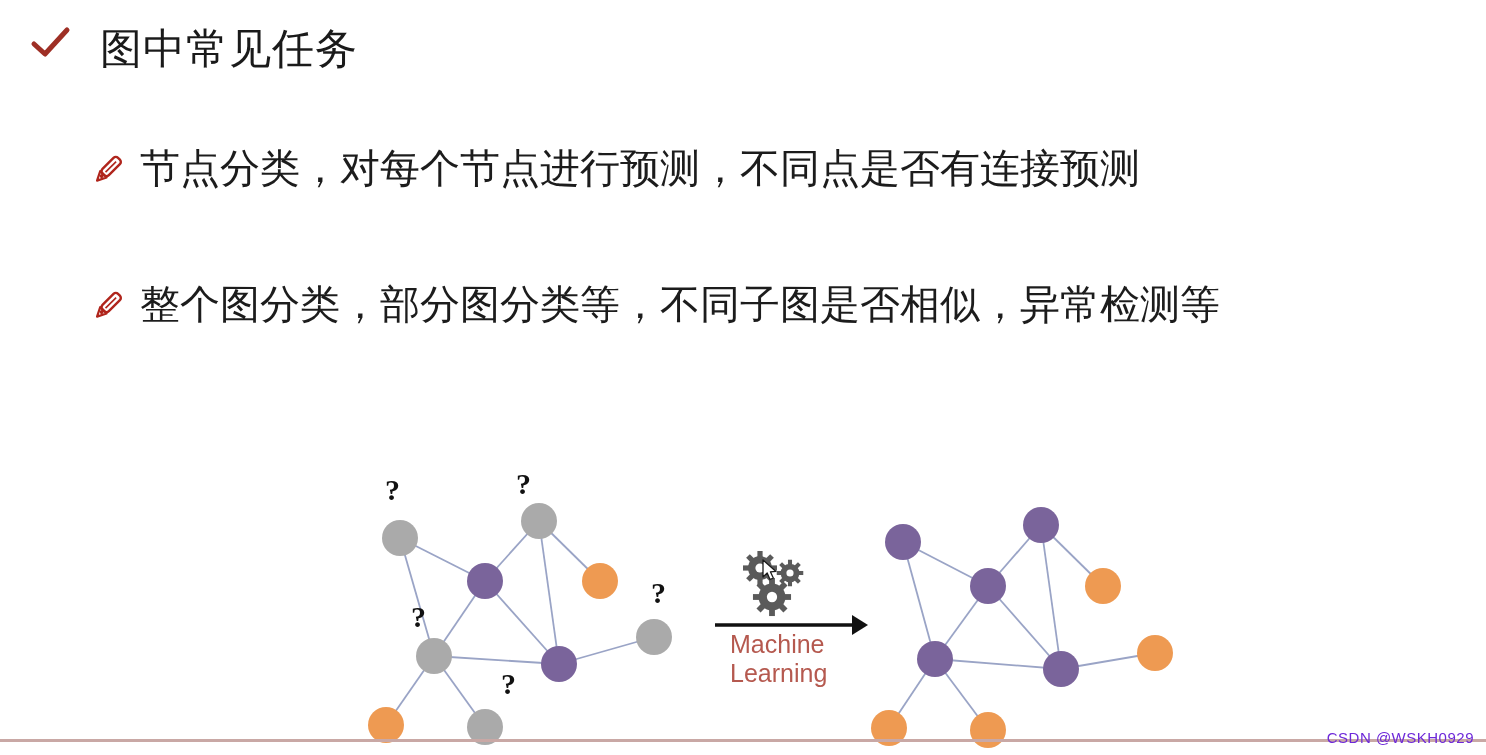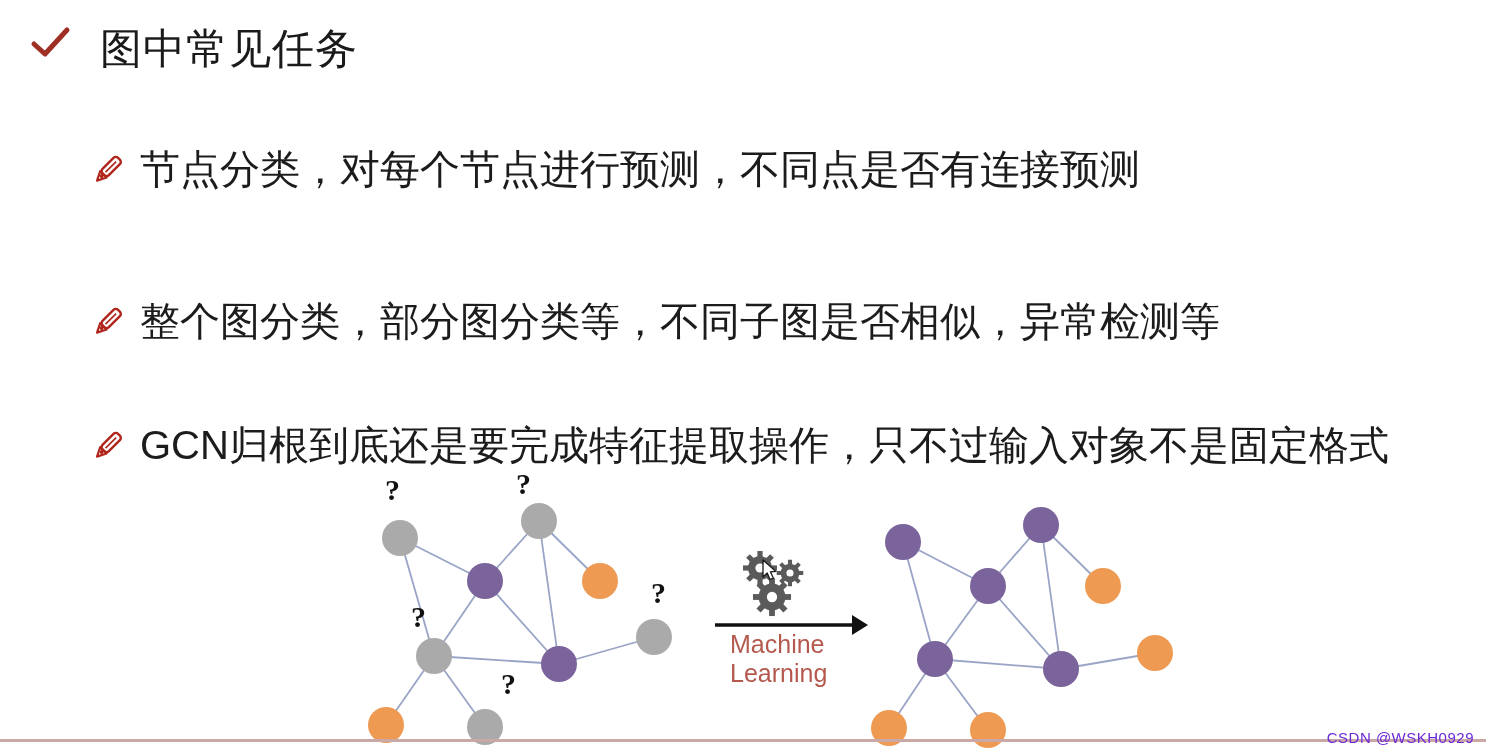--- a/index.html
+++ b/index.html
@@ -40,28 +40,29 @@
 
   
   .bullet {
     position: absolute;
     display: flex;
     align-items: center;
     gap: 12px;
     left: 88px;
   }
   .bullet-1 { top: 148px; }
-  .bullet-2 { top: 284px; margin-top: 16px; }
+  .bullet-2 { top: 284px; }
   .bullet-3 { top: 424px; }
   .pencil-icon { width: 40px; height: 40px; display: block; flex: 0 0 auto; }
   .bullet-text {
     font-size: 40px;
     color: #1c1c1c;
     line-height: 1.05;
     white-space: nowrap;
+    font-family: Liberation Serif, serif;
   }
 
   
   #figure {
     position: absolute;
     left: 0;
     top: 470px;
     width: 1486px;
     height: 285px;
   }
@@ -121,33 +122,20 @@
           <rect x="16" y="5" width="9" height="22" rx="3.2" fill="none" stroke="#b0251c" stroke-width="2.4"></rect>
           <line x1="20.5" y1="9" x2="20.5" y2="24" stroke="#b0251c" stroke-width="1.6"></line>
           <path d="M16 27 L20.5 36 L25 27 Z" fill="none" stroke="#b0251c" stroke-width="2.2" stroke-linejoin="round"></path>
           <circle cx="20.5" cy="29.5" r="1.9" fill="#b0251c"></circle>
         </g>
       </svg>
     </span>
     <span class="bullet-text">整个图分类，部分图分类等，不同子图是否相似，异常检测等</span>
   </div>
 
-  <div class="bullet bullet-3">
-    <span>
-      <svg class="pencil-icon" viewBox="0 0 40 40" aria-hidden="true">
-        <g transform="rotate(45 20 20)">
-          <rect x="16" y="5" width="9" height="22" rx="3.2" fill="none" stroke="#b0251c" stroke-width="2.4"></rect>
-          <line x1="20.5" y1="9" x2="20.5" y2="24" stroke="#b0251c" stroke-width="1.6"></line>
-          <path d="M16 27 L20.5 36 L25 27 Z" fill="none" stroke="#b0251c" stroke-width="2.2" stroke-linejoin="round"></path>
-          <circle cx="20.5" cy="29.5" r="1.9" fill="#b0251c"></circle>
-        </g>
-      </svg>
-    </span>
-    <span class="bullet-text">GCN归根到底还是要完成特征提取操作，只不过输入对象不是固定格式</span>
-  </div>
 
   <div id="figure">
     <svg id="figure-svg" width="1486" height="285" viewBox="0 470 1486 285">
       <g id="left-edges" stroke-width="1.8" fill="none">
           <line x1="400" y1="538" x2="485" y2="581" stroke="#9aa4c6"></line>
           <line x1="400" y1="538" x2="434" y2="656" stroke="#9aa4c6"></line>
           <line x1="539" y1="521" x2="485" y2="581" stroke="#9aa4c6"></line>
           <line x1="539" y1="521" x2="600" y2="581" stroke="#9aa4c6"></line>
           <line x1="539" y1="521" x2="559" y2="664" stroke="#9aa4c6"></line>
           <line x1="485" y1="581" x2="434" y2="656" stroke="#9aa4c6"></line>

